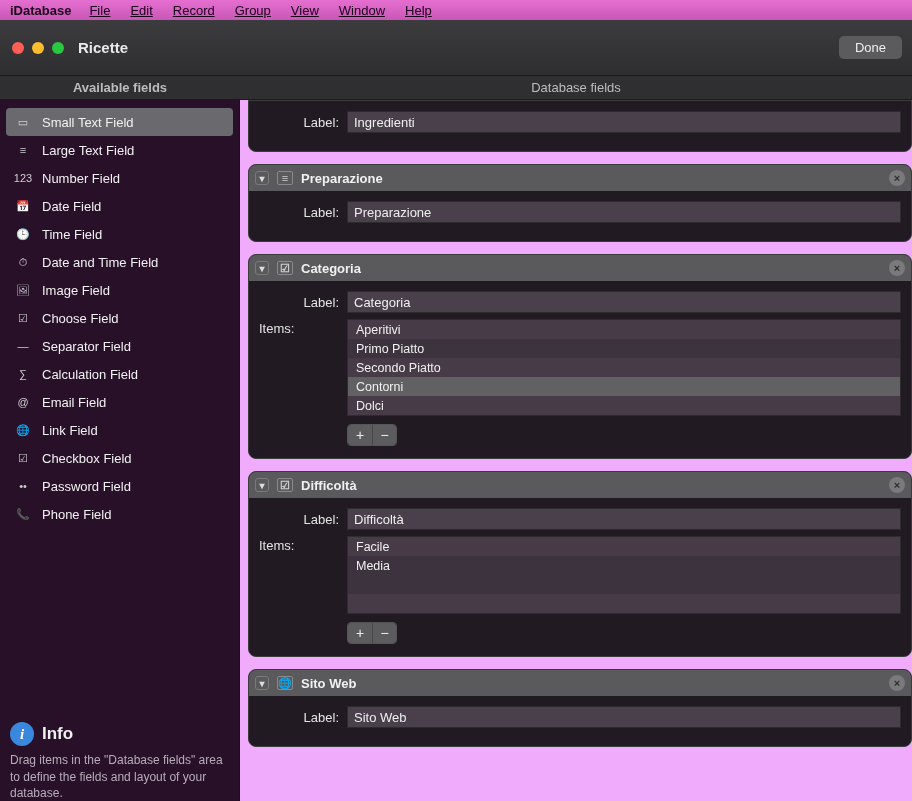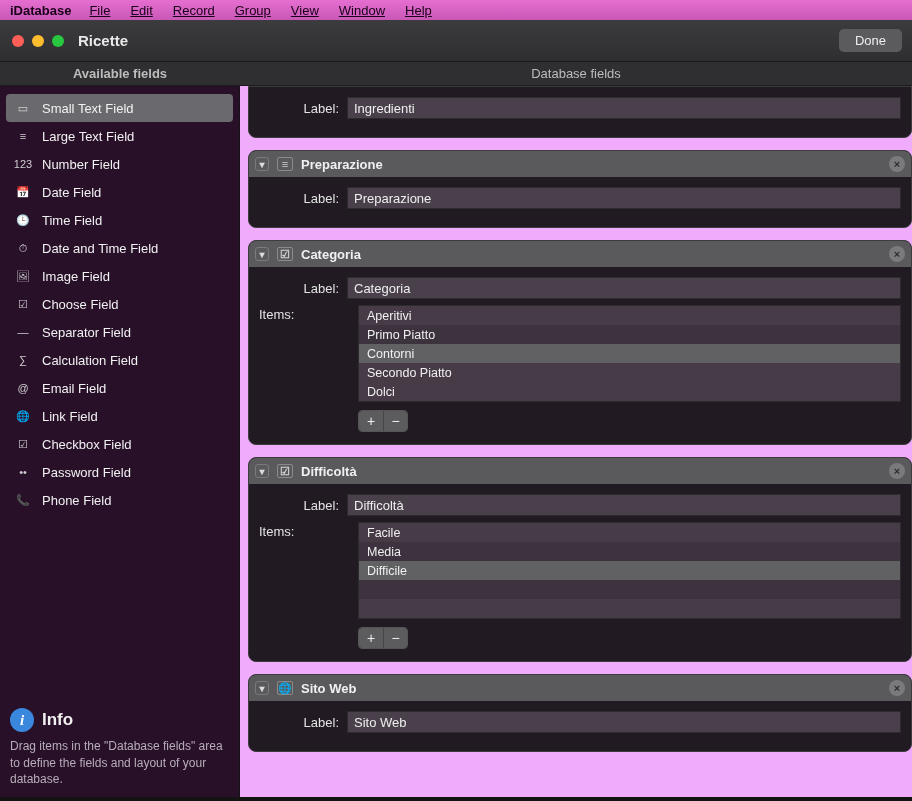--- a/index.html
+++ b/index.html
@@ -15,21 +15,21 @@
   .menubar {
     height: 20px;
     background: linear-gradient(#e56fd0, #c857b6);
     display: flex; align-items: center;
     padding: 0 10px;
     color: #1a0018;
   }
   .menubar .app-name { font-weight: bold; margin-right: 18px; }
   .menubar .menu-item { margin-right: 20px; cursor: default; text-decoration: underline; }
   .window-titlebar {
-    height: 42px;
+    height: 56px;
     background: linear-gradient(#3c3c3e, #2e2e30);
     border-bottom: 1px solid #1a1a1a;
     display: flex; align-items: center;
     padding: 16px 12px;
     position: relative;
   }
   .traffic-lights { display: flex; gap: 8px; margin-right: 14px; }
   .tl { width: 12px; height: 12px; border-radius: 50%; }
   .tl.red { background: #ff5f57; }
   .tl.yellow { background: #febc2e; }
@@ -164,21 +164,21 @@
     border: 1px solid #2c2c2c;
     color: #eee;
     padding: 0 6px;
     font-size: 13px;
   }
   .items-row { display: flex; }
   .items-row > .lbl {
     width: 88px; padding-right: 8px;
     color: #e3e3e3; padding-top: 2px;
   }
-  .items-col { flex: 1; margin-left: 11px; }
+  .items-col { flex: 1; }
   .items-list {
     border: 1px solid #2c2c2c;
   }
   .item-line {
     height: 19px;
     padding: 0 8px;
     display: flex; align-items: center;
     font-size: 12.5px;
   }
   .item-line.a { background: #473b48; }
@@ -339,22 +339,22 @@
         <div class="form-row">
           <div class="lbl">Label:</div>
           <input class="text-input" value="Categoria" style="">
         </div>
         <div class="items-row">
           <div class="lbl">Items:</div>
           <div class="items-col">
             <div class="items-list" id="items-categoria">
                 <div class="item-line a">Aperitivi</div>
                 <div class="item-line b">Primo Piatto</div>
+                <div class="item-line a">Secondo Piatto</div>
                 <div class="item-line sel">Contorni</div>
-                <div class="item-line a">Secondo Piatto</div>
                 <div class="item-line a">Dolci</div>
               </div>
             <div class="addremove">
               <div class="ar-btn">+</div>
               <div class="ar-btn">−</div>
             </div>
           </div>
         </div>
       </div>
     </div>
@@ -370,21 +370,20 @@
         <div class="form-row">
           <div class="lbl">Label:</div>
           <input class="text-input" value="Difficoltà" style="">
         </div>
         <div class="items-row">
           <div class="lbl">Items:</div>
           <div class="items-col">
             <div class="items-list" id="items-difficolta">
                 <div class="item-line a">Facile</div>
                 <div class="item-line b">Media</div>
-                <div class="item-line sel">Difficile</div>
                 <div class="item-line empty-b"></div>
                 <div class="item-line empty-a"></div>
               </div>
             <div class="addremove">
               <div class="ar-btn">+</div>
               <div class="ar-btn">−</div>
             </div>
           </div>
         </div>
       </div>

